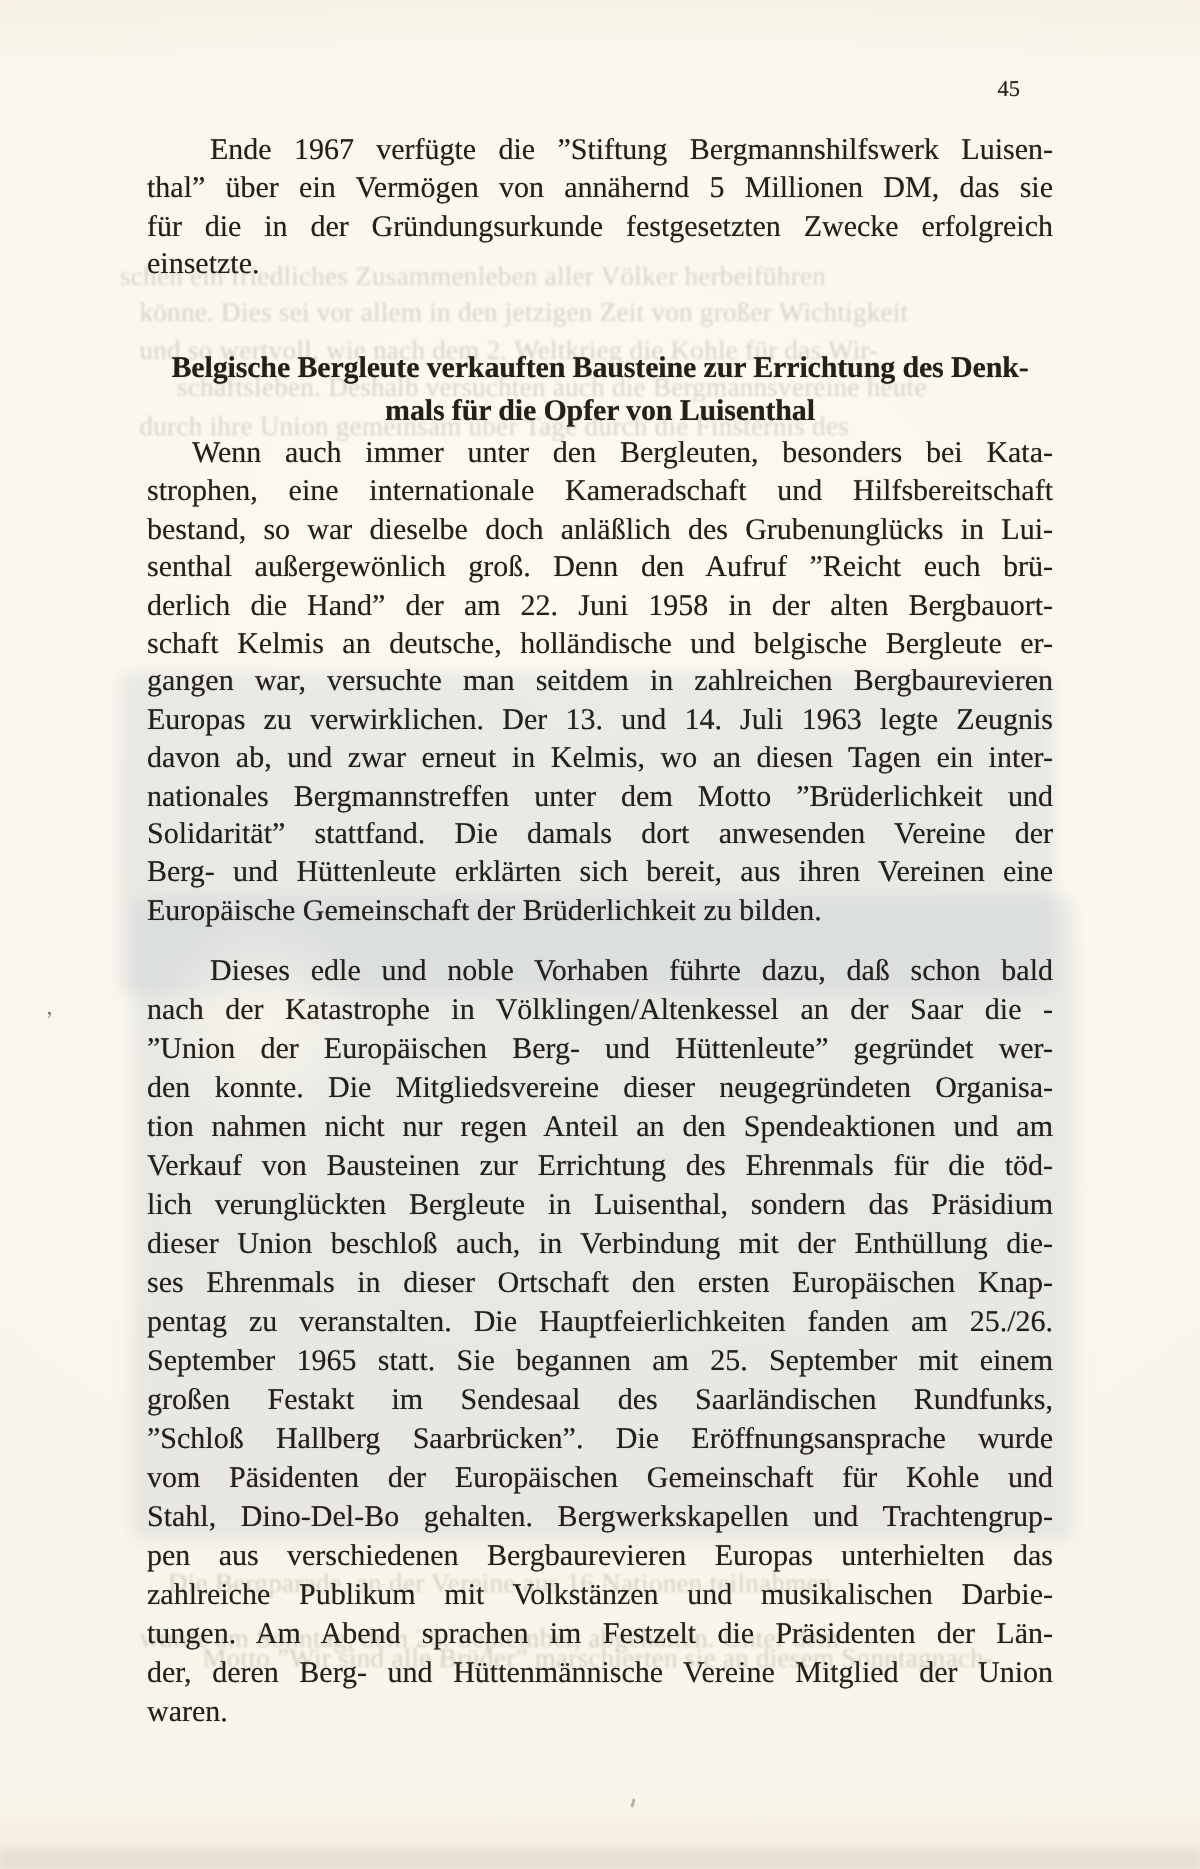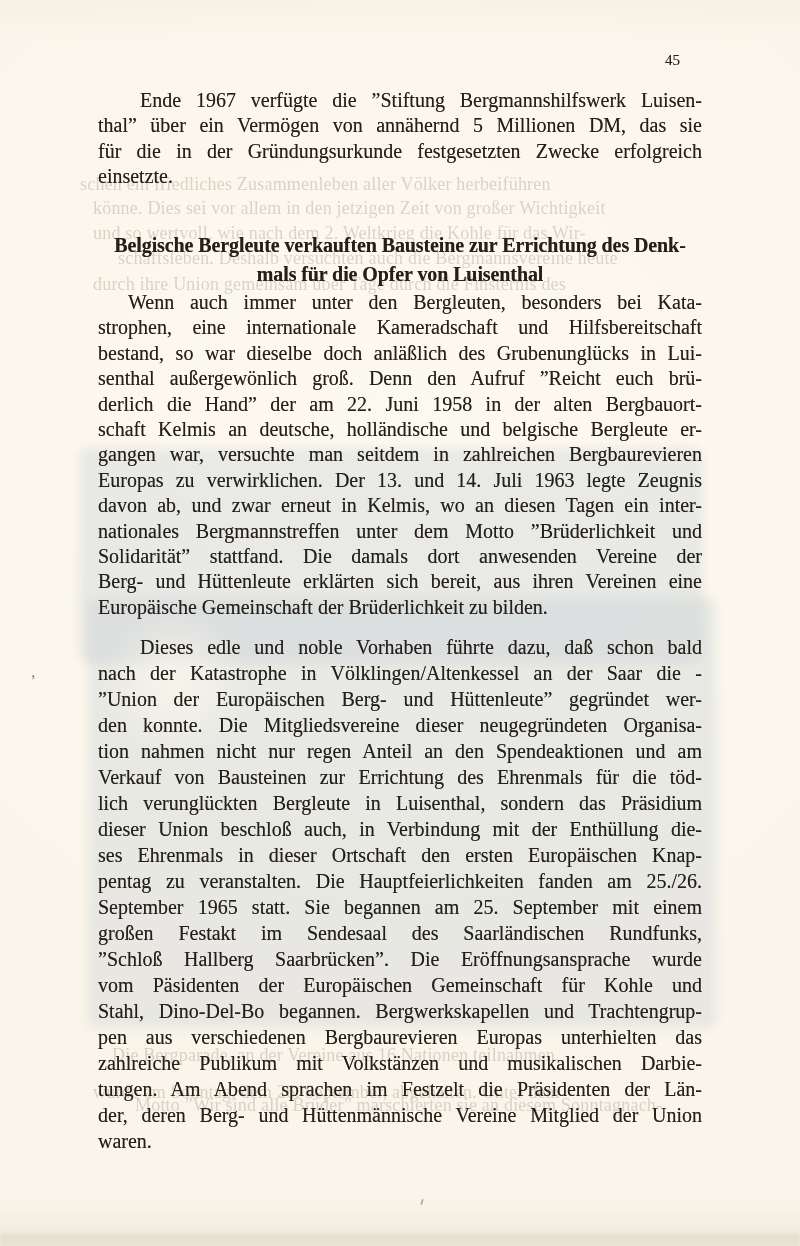--- a/index.html
+++ b/index.html
@@ -105,21 +105,21 @@
       <div class="line">tion nahmen nicht nur regen Anteil an den Spendeaktionen und am</div>
       <div class="line">Verkauf von Bausteinen zur Errichtung des Ehrenmals für die töd-</div>
       <div class="line">lich verunglückten Bergleute in Luisenthal, sondern das Präsidium</div>
       <div class="line">dieser Union beschloß auch, in Verbindung mit der Enthüllung die-</div>
       <div class="line">ses Ehrenmals in dieser Ortschaft den ersten Europäischen Knap-</div>
       <div class="line">pentag zu veranstalten. Die Hauptfeierlichkeiten fanden am 25./26.</div>
       <div class="line">September 1965 statt. Sie begannen am 25. September mit einem</div>
       <div class="line">großen Festakt im Sendesaal des Saarländischen Rundfunks,</div>
       <div class="line">”Schloß Hallberg Saarbrücken”. Die Eröffnungsansprache wurde</div>
       <div class="line">vom Päsidenten der Europäischen Gemeinschaft für Kohle und</div>
-      <div class="line">Stahl, Dino-Del-Bo begannen. Bergwerkskapellen und Trachtengrup-</div>
+      <div class="line">Stahl, Dino-Del-Bo gehalten. Bergwerkskapellen und Trachtengrup-</div>
       <div class="line">pen aus verschiedenen Bergbaurevieren Europas unterhielten das</div>
       <div class="line">zahlreiche Publikum mit Volkstänzen und musikalischen Darbie-</div>
       <div class="line">tungen. Am Abend sprachen im Festzelt die Präsidenten der Län-</div>
       <div class="line">der, deren Berg- und Hüttenmännische Vereine Mitglied der Union</div>
       <div class="line last">waren.</div>
     </div>
 
   <div class="stray-apostrophe">’</div>
   <div class="speck"></div>
   <div class="bottom-edge"></div>

